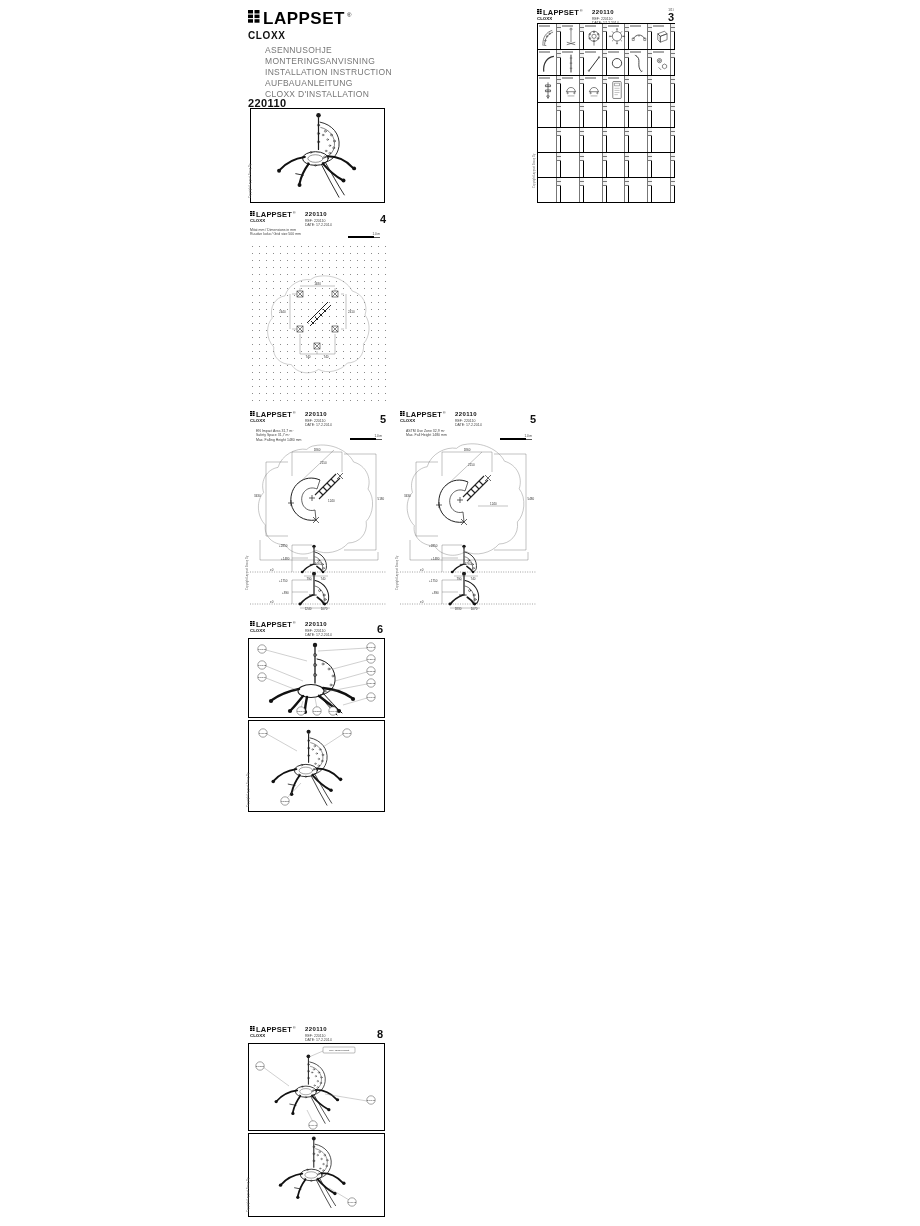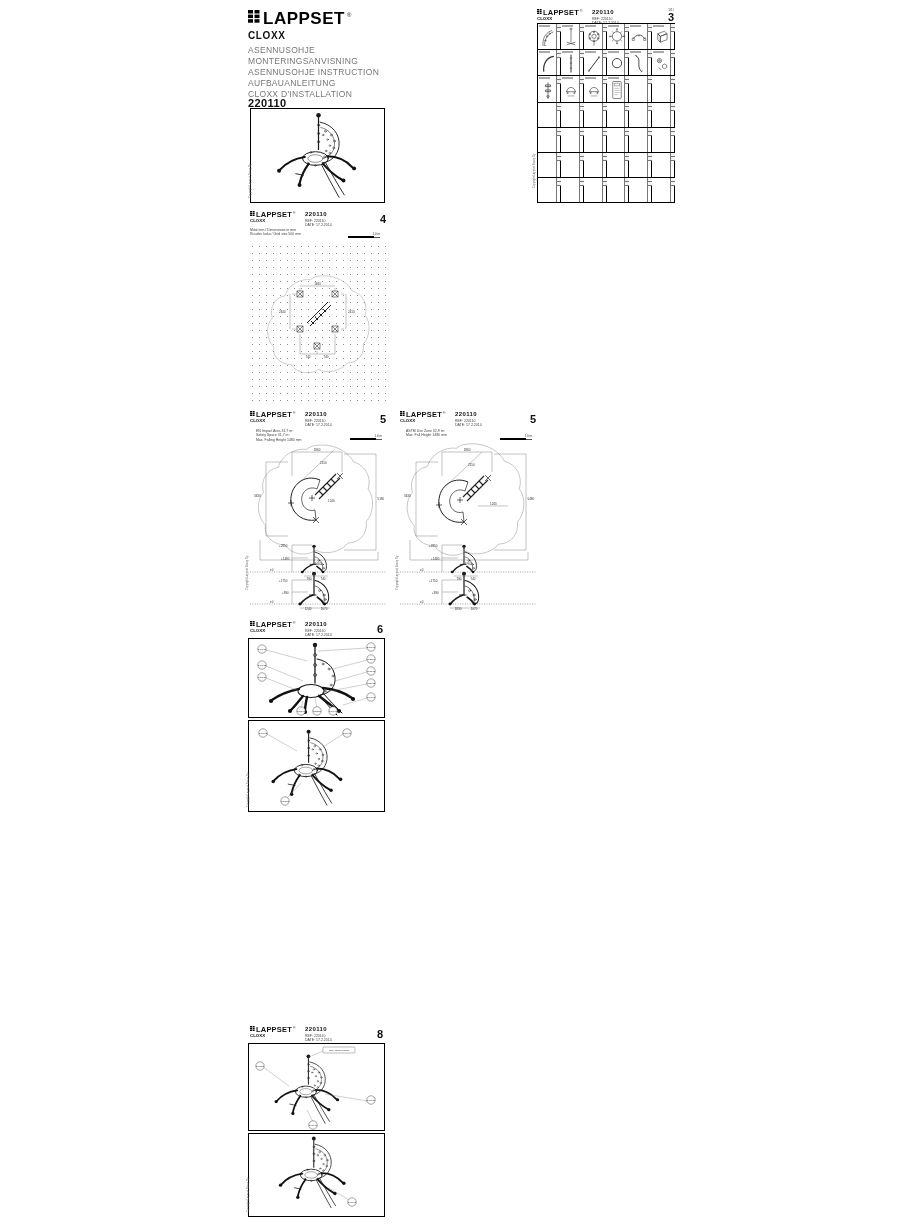--- a/index.html
+++ b/index.html
@@ -14,21 +14,21 @@
   .micro-b{ font-size:8px; transform:scale(.55); transform-origin:0 0; white-space:nowrap; display:block; font-weight:bold; color:#111; }
   .micro-blk { font-size:7px; transform:scale(.5); transform-origin:0 0; white-space:nowrap; color:#444; line-height:1.35; position:absolute; }
   .vcopy { position:absolute; left:0px; bottom:4px; font-size:6px; color:#666;
            transform:rotate(-90deg) scale(.45); transform-origin:left bottom; white-space:nowrap; }
   
   .cover { position:absolute; left:248px; top:10px; width:150px; }
   .logo-row { display:flex; align-items:flex-start; gap:2px; }
   .logo-text { font-weight:bold; font-size:17px; letter-spacing:.5px; color:#000; line-height:1; }
   .reg { font-size:6px; margin-top:2px; }
   .cover-product { font-weight:bold; font-size:10px; letter-spacing:.6px; margin:3px 0 4px 0; }
-  .cover-titles { font-size:8.5px; color:#777; letter-spacing:.3px; line-height:11px; }
+  .cover-titles { margin-left:17px; font-size:8.5px; color:#777; letter-spacing:.3px; line-height:11px; }
   .cover-meta { margin-left:17px; margin-top:7px; position:relative; height:12px; }
   .code-heading { position:absolute; left:248px; top:97px; font-weight:bold; font-size:11px; letter-spacing:.4px; }
   
   .panel { position:absolute; border:1.4px solid #000; background:#fff; }
   .panel-thin { position:absolute; border:.8px solid #000; background:#fff; }
   
   .sheet { position:absolute; background:#fff; }
   .sh-logo { position:absolute; left:2px; top:1px; display:flex; gap:1px; align-items:flex-start; }
   .sh-logotext { font-weight:bold; font-size:7.5px; letter-spacing:.2px; line-height:1; }
   .sh-reg { font-size:3.5px; }
@@ -178,21 +178,21 @@
             <rect x="6.5" y="9.2" width="5" height="3.5"></rect>
         </g>
       </svg>
       <span class="logo-text">LAPPSET</span>
       <span class="reg">®</span>
     </div>
     <div class="cover-product">CLOXX</div>
     <div class="cover-titles">
       <div>ASENNUSOHJE</div>
       <div>MONTERINGSANVISNING</div>
-      <div>ASENNUSOHJE  INSTRUCTION</div>
+      <div>INSTALLATION  INSTRUCTION</div>
       <div>AUFBAUANLEITUNG</div>
       <div>CLOXX  D'INSTALLATION</div>
     </div>
     <div class="cover-meta">
       <span class="micro abs" style="left:0;top:0">REF:    220110</span>
       <span class="micro abs" style="left:0;top:5px">DATE:  17.2.2014</span>
     </div>
   </div>
   <div class="code-heading">220110</div>
 

